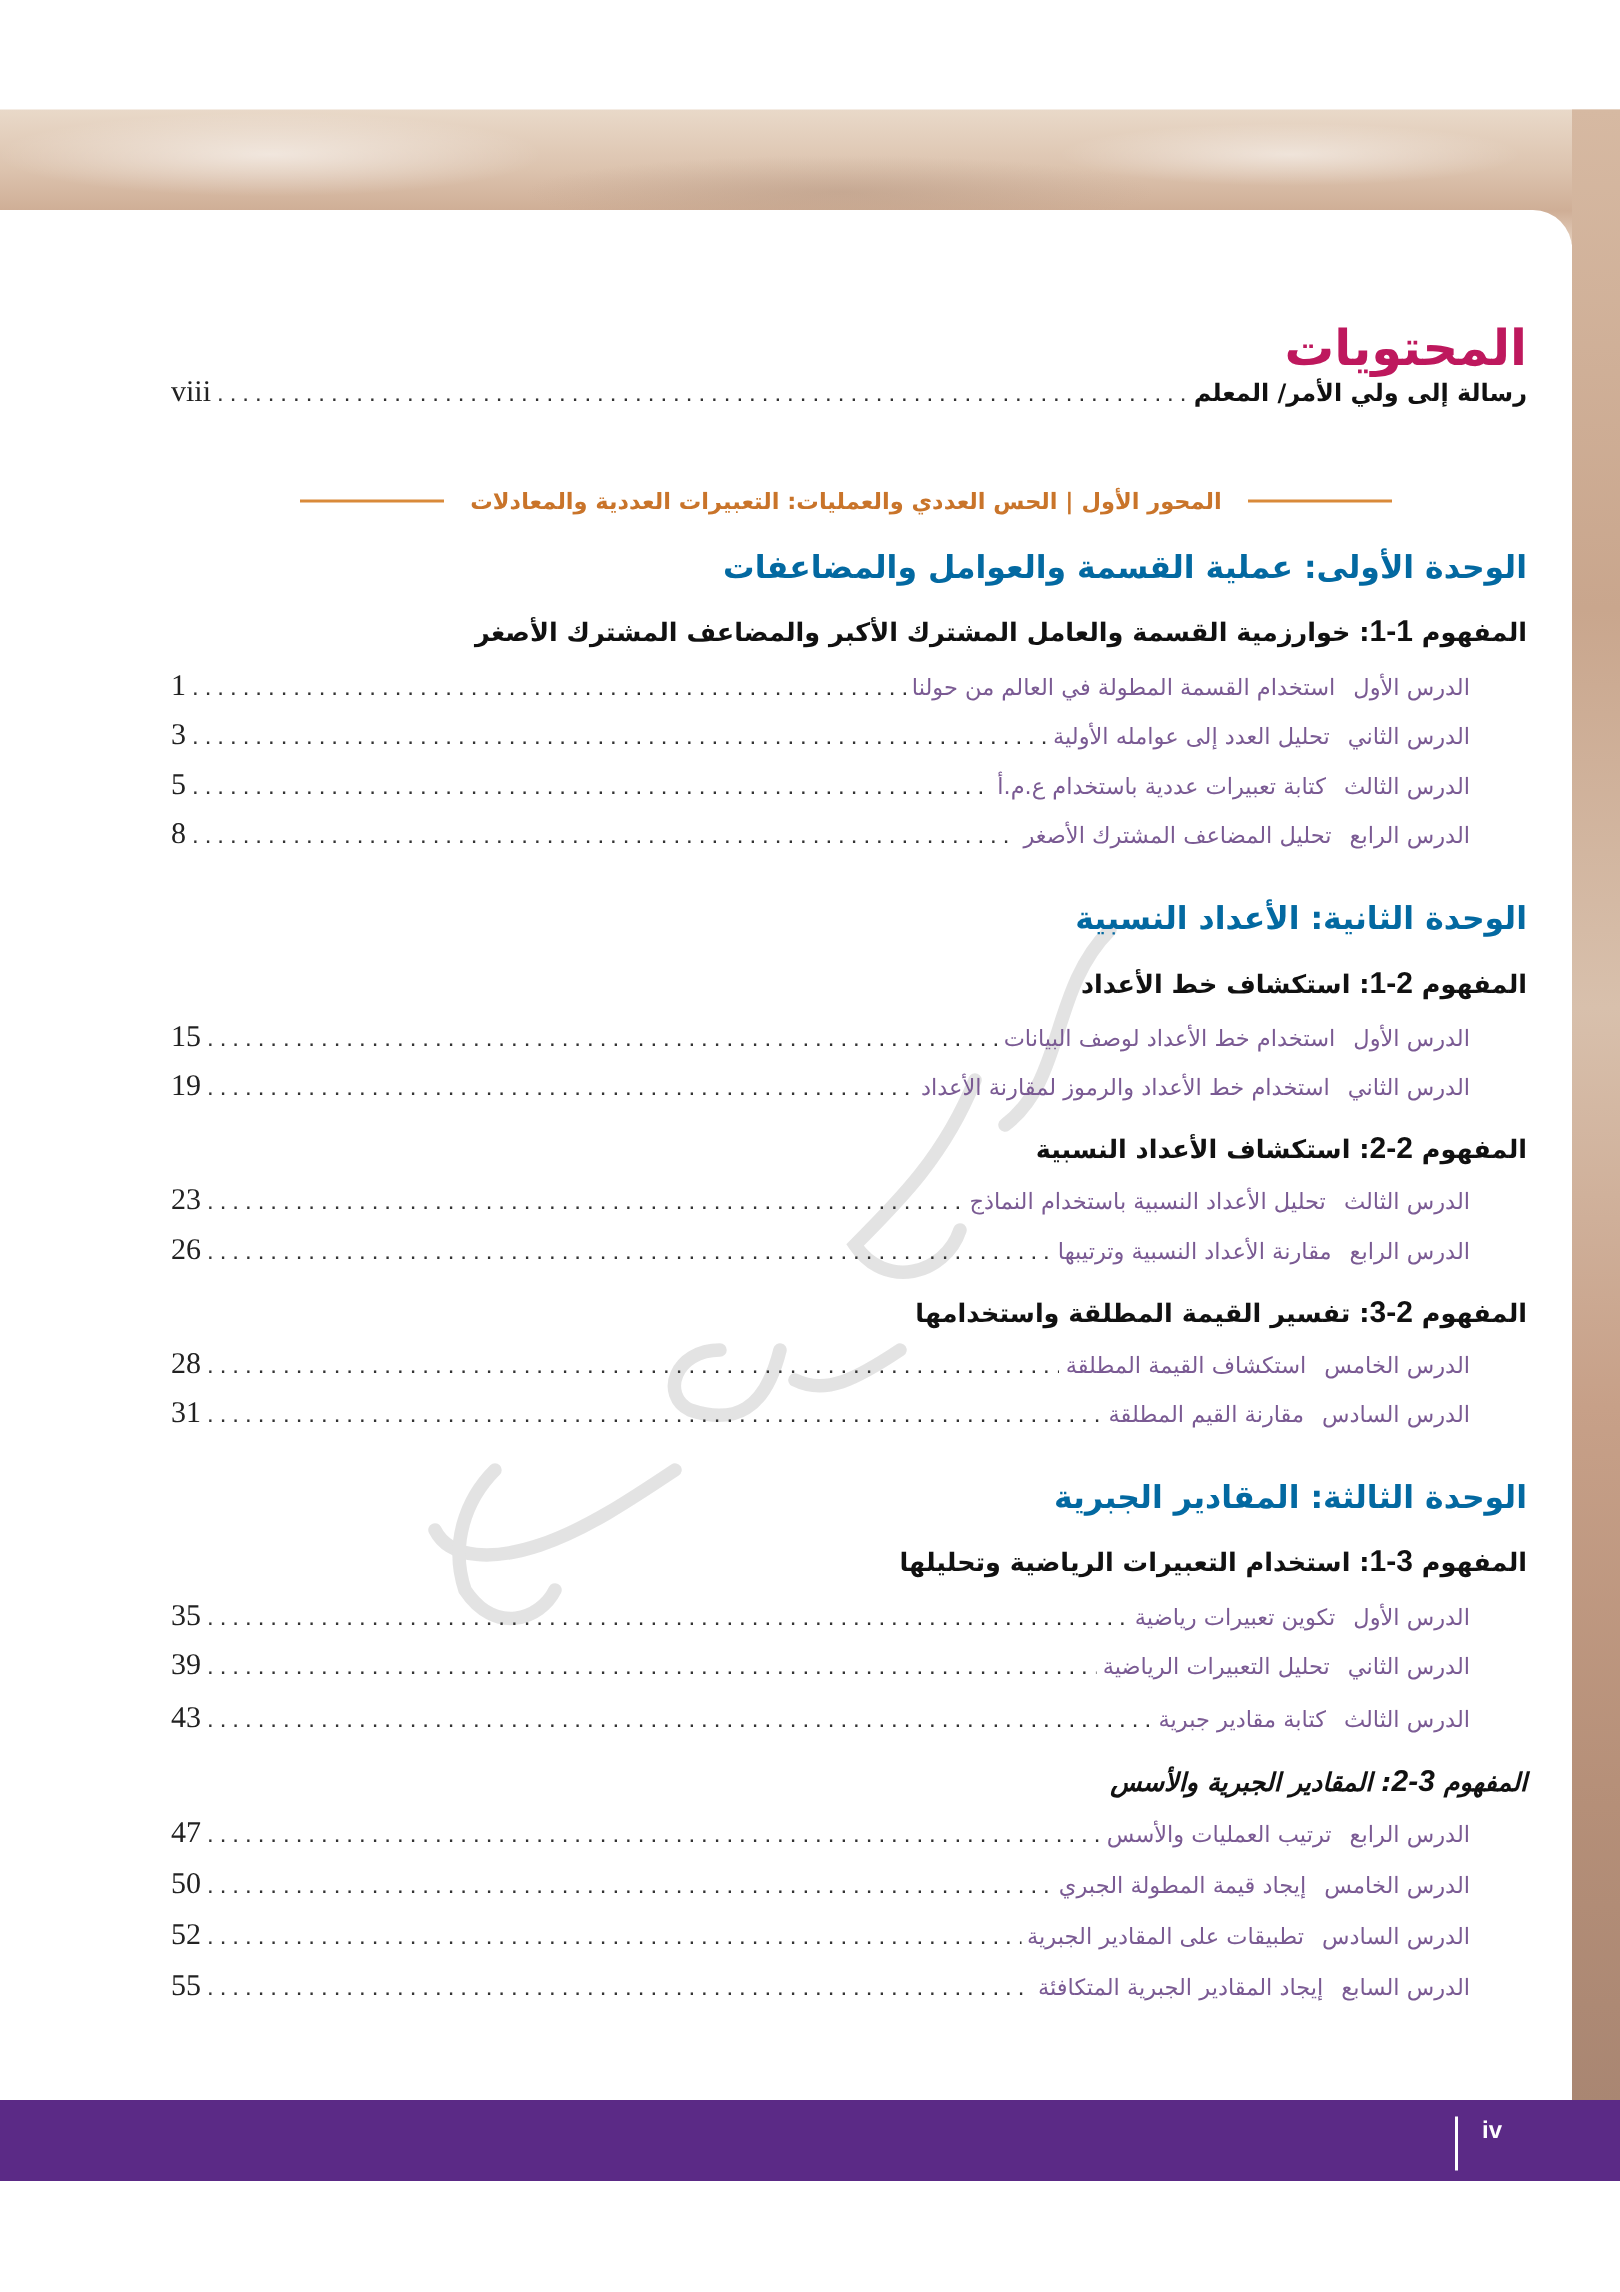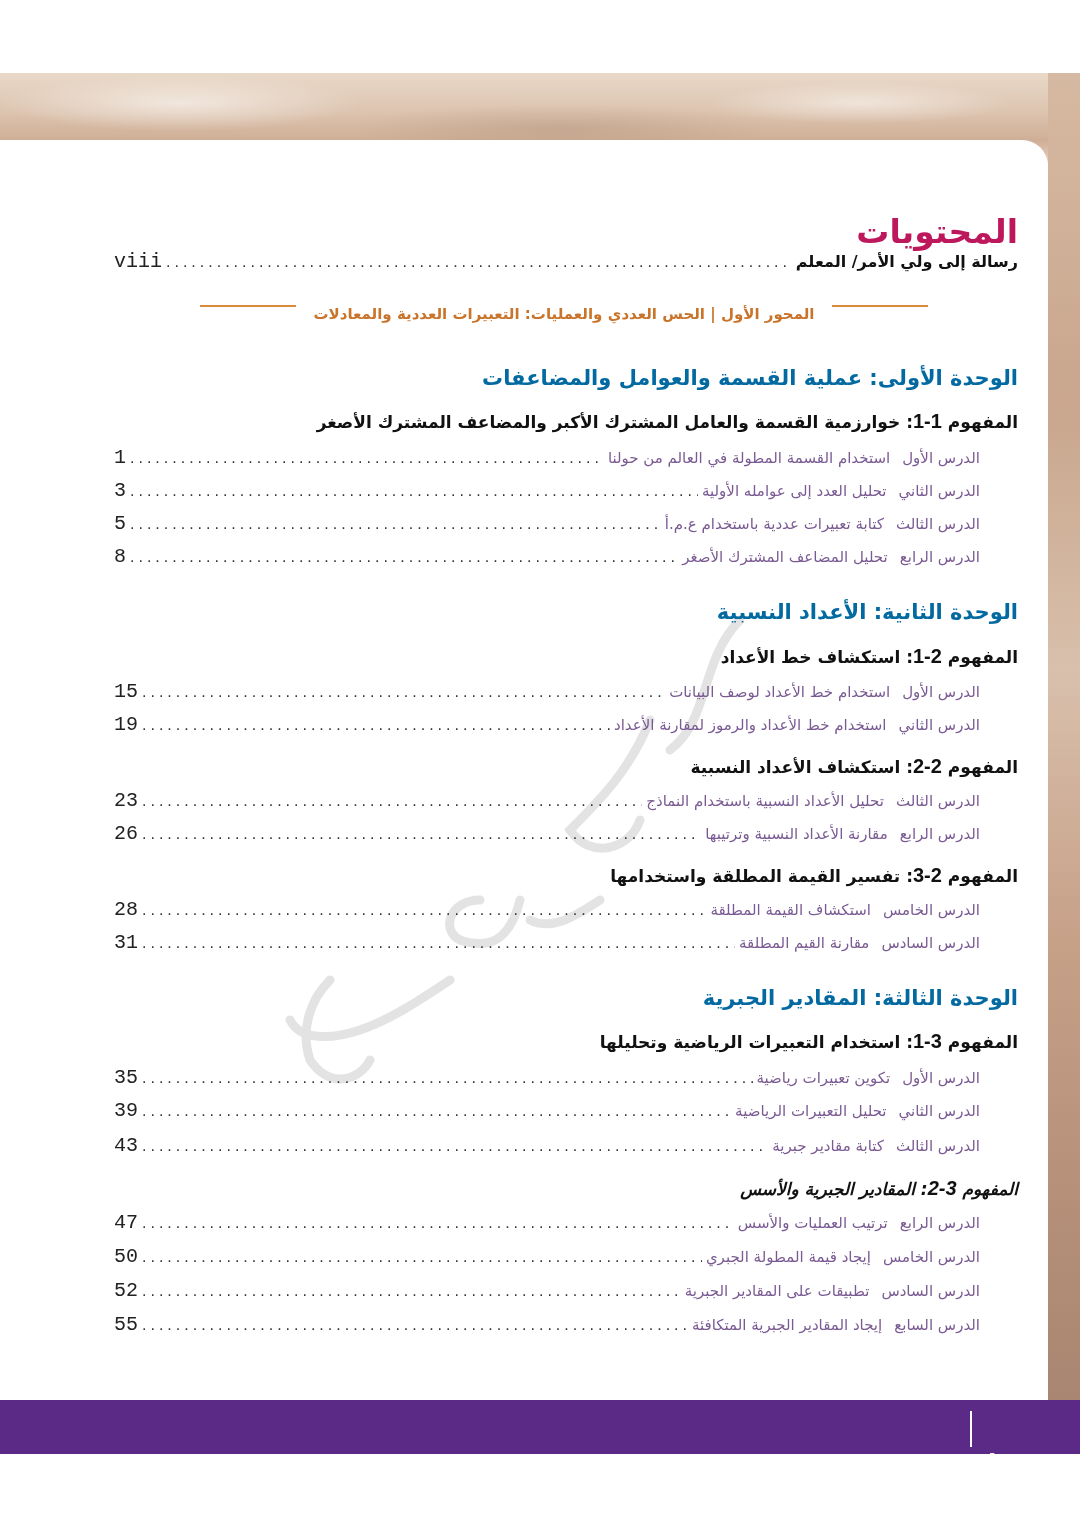--- a/index.html
+++ b/index.html
@@ -25,40 +25,40 @@
     background: #ffffff; border-radius: 0 26px 26px 0;
   }
   .footer-bar {
     position: absolute; left: 0; top: 1400px; width: 1080px; height: 54px;
     background: #5b2a86;
   }
   .footer-divider {
     position: absolute; left: 970px; top: 1411px; width: 2px; height: 36px; background: #ffffff;
   }
   .page-number {
-    position: absolute; left: 988px; top: 1448px; color: #ffffff;
-    font-family: "Liberation Sans", sans-serif; font-weight: bold; font-size: 30px;
+    position: absolute; left: 988px; top: 1412px; color: #ffffff;
+    font-family: "Liberation Sans", sans-serif; font-weight: bold; font-size: 16px;
   }
   .content { position: absolute; left: 0; top: 0; width: 1080px; direction: rtl; }
   .row { position: absolute; right: 62px; left: 114px; display: flex; align-items: baseline; white-space: nowrap; }
   .row .dots {
     flex: 1; overflow: hidden; color: #333; letter-spacing: 4px;
     font-family: "Liberation Sans", sans-serif; font-size: 16px; margin: 0 4px;
     direction: ltr; text-align: left;
   }
   .row .page {
-    font-family: Liberation Mono, monospace; font-size: 20px; color: #222; direction: ltr; text-align: right;
+    font-family: Liberation Serif, serif; font-size: 20px; color: #222; direction: ltr; text-align: right;
   }
   .title {
     position: absolute; right: 62px; top: 180px; color: #be185d;
     font-size: 33px; font-weight: bold; margin-top: 32px;
   }
   .axis {
-    position: absolute; left: 200px; width: 728px; top: 305px; height: 28px;
-    display: flex; direction: rtl;
+    position: absolute; left: 200px; width: 728px; top: 320px; height: 28px;
+    display: flex; align-items: center; direction: rtl;
   }
   .axis .line { flex: 1; height: 2px; background: #d98a3a; }
   .axis .text { color: #c9742a; font-size: 15px; font-weight: bold; margin: 0 18px; }
   .unit { position: absolute; right: 62px; color: #0369a1; font-size: 21px; font-weight: bold; }
   .concept { position: absolute; right: 62px; color: #111; font-size: 17px; font-weight: bold; }
   .concept .num { font-family: "Liberation Sans", sans-serif; font-size: 20px; }
   .lesson { right: 100px; }
   .lesson .lnum { color: #7a5a93; font-size: 15px; margin-left: 12px; }
   .lesson .ltitle { color: #7a5a93; font-size: 15px; }
   .top-entry .ltitle { color: #111; font-size: 16px; font-weight: bold; }

